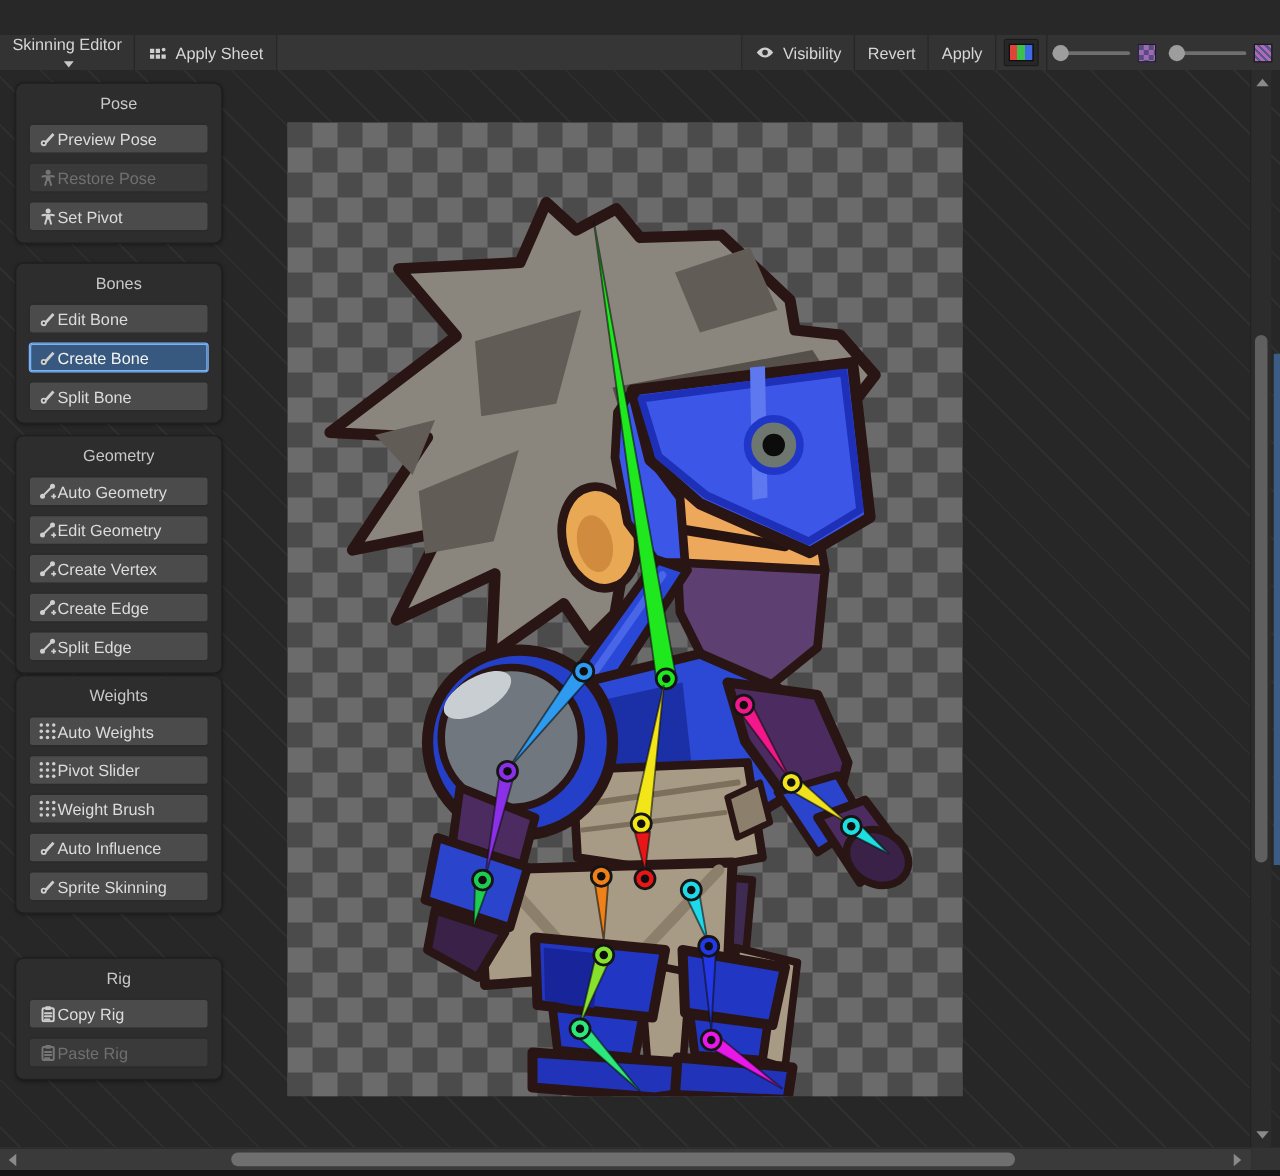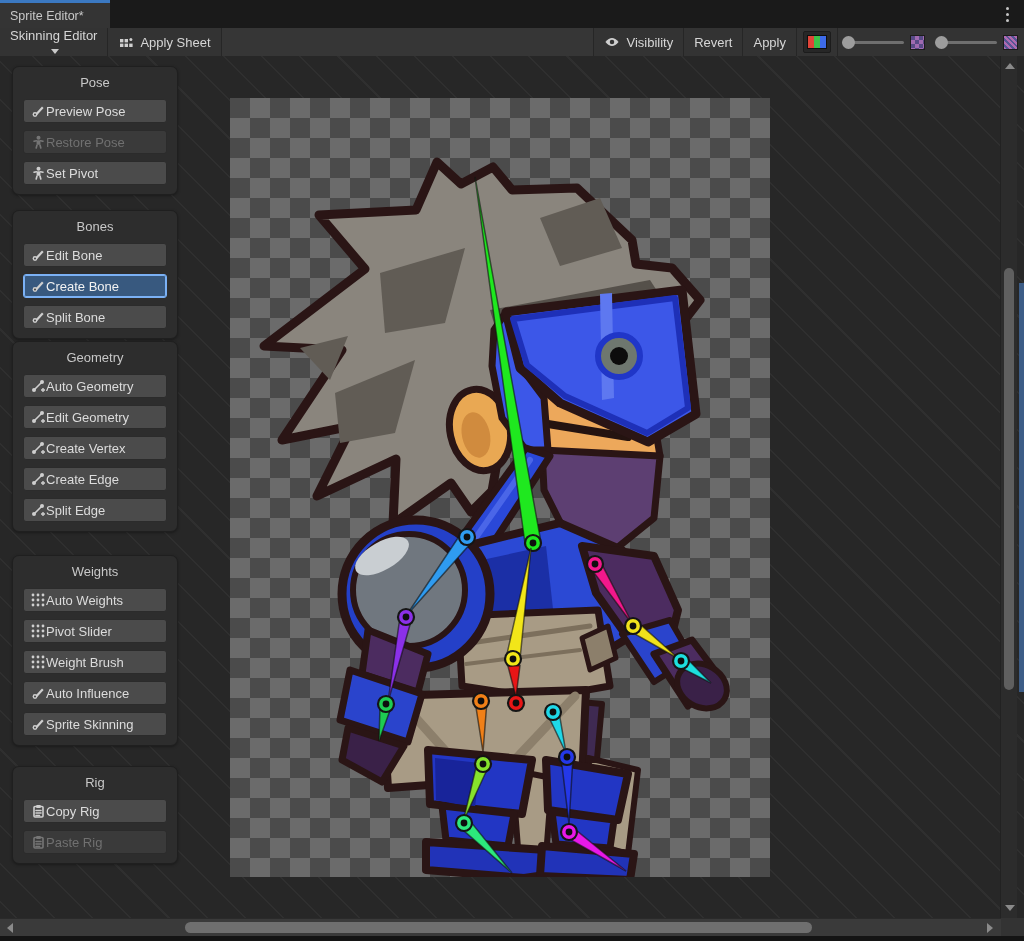--- a/index.html
+++ b/index.html
@@ -75,30 +75,20 @@
   .a-right{top:4px;right:8px;border-top:5px solid transparent;border-bottom:5px solid transparent;border-left:6px solid #8a8a8a;}
   .corner{position:absolute;left:1001px;top:862px;width:23px;height:18px;background:#333;}
   .bottomstrip{position:absolute;left:0;top:880px;width:1024px;height:5px;background:#141414;}
   .edgeblue{position:absolute;left:1019px;top:227px;width:5px;height:409px;background:#3c5c86;}
 </style>
 </head>
 <body>
 
 <div class="app">
 
-  <div class="tabbar">
-    <div class="tab">
-      <span>Sprite Editor*</span>
-    </div>
-    <div class="kebab">
-        <i></i>
-        <i></i>
-        <i></i>
-      </div>
-  </div>
 
   <div class="toolbar">
     <div class="tbtn first">
       <span>Skinning Editor</span>
       <span class="caret"></span>
     </div>
     <div class="tbtn">
       <span class="ticon">
           <svg width="15" height="13" viewBox="0 0 15 13">
             <rect x="1" y="3" width="3.4" height="3.4" fill="#cfcfcf"></rect>
@@ -375,21 +365,21 @@
               <svg width="14" height="14" viewBox="0 0 14 14">
                 <path d="M4.6,9.4 L11,2.4 L12.6,4 L6.2,11 Z" fill="#cfcfcf"></path>
                 <circle cx="4" cy="10.5" r="2.4" fill="#cfcfcf"></circle>
                 <circle cx="4" cy="10.5" r="0.9" fill="#333"></circle>
               </svg>
             </span>
             <span>Split Bone</span>
           </div>
           <div style="height: 9px;"></div>
         </div>
-        <div class="panel" style="top: 285px;">
+        <div class="panel" style="top: 292px;">
           <h3>Geometry</h3>
           <div class="pbtn">
             <span class="ticon">
               <svg width="14" height="14" viewBox="0 0 14 14">
                 <path d="M3,11 L11,3" fill="none" stroke="#cfcfcf" stroke-width="1.6" stroke-linecap="round"></path>
                 <circle cx="3" cy="11" r="2" fill="#cfcfcf"></circle>
                 <circle cx="11" cy="3" r="2" fill="#cfcfcf"></circle>
                 <path d="M10,11 h4 M12,9 v4" stroke="#cfcfcf" stroke-width="1.4"></path>
               </svg>
             </span>
@@ -434,21 +424,21 @@
                 <path d="M3,11 L11,3" fill="none" stroke="#cfcfcf" stroke-width="1.6" stroke-linecap="round"></path>
                 <circle cx="3" cy="11" r="2" fill="#cfcfcf"></circle>
                 <circle cx="11" cy="3" r="2" fill="#cfcfcf"></circle>
                 <path d="M10,11 h4 M12,9 v4" stroke="#cfcfcf" stroke-width="1.4"></path>
               </svg>
             </span>
             <span>Split Edge</span>
           </div>
           <div style="height: 9px;"></div>
         </div>
-        <div class="panel" style="top: 499px;">
+        <div class="panel" style="top: 484px;">
           <h3>Weights</h3>
           <div class="pbtn">
             <span class="ticon">
               <svg width="14" height="14" viewBox="0 0 14 14">
                 <circle cx="2" cy="2" r="1.4" fill="#cfcfcf"></circle>
                 <circle cx="7" cy="2" r="1.4" fill="#cfcfcf"></circle>
                 <circle cx="12" cy="2" r="1.4" fill="#cfcfcf"></circle>
                 <circle cx="2" cy="7" r="1.4" fill="#cfcfcf"></circle>
                 <circle cx="7" cy="7" r="1.4" fill="#cfcfcf"></circle>
                 <circle cx="12" cy="7" r="1.4" fill="#cfcfcf"></circle>

